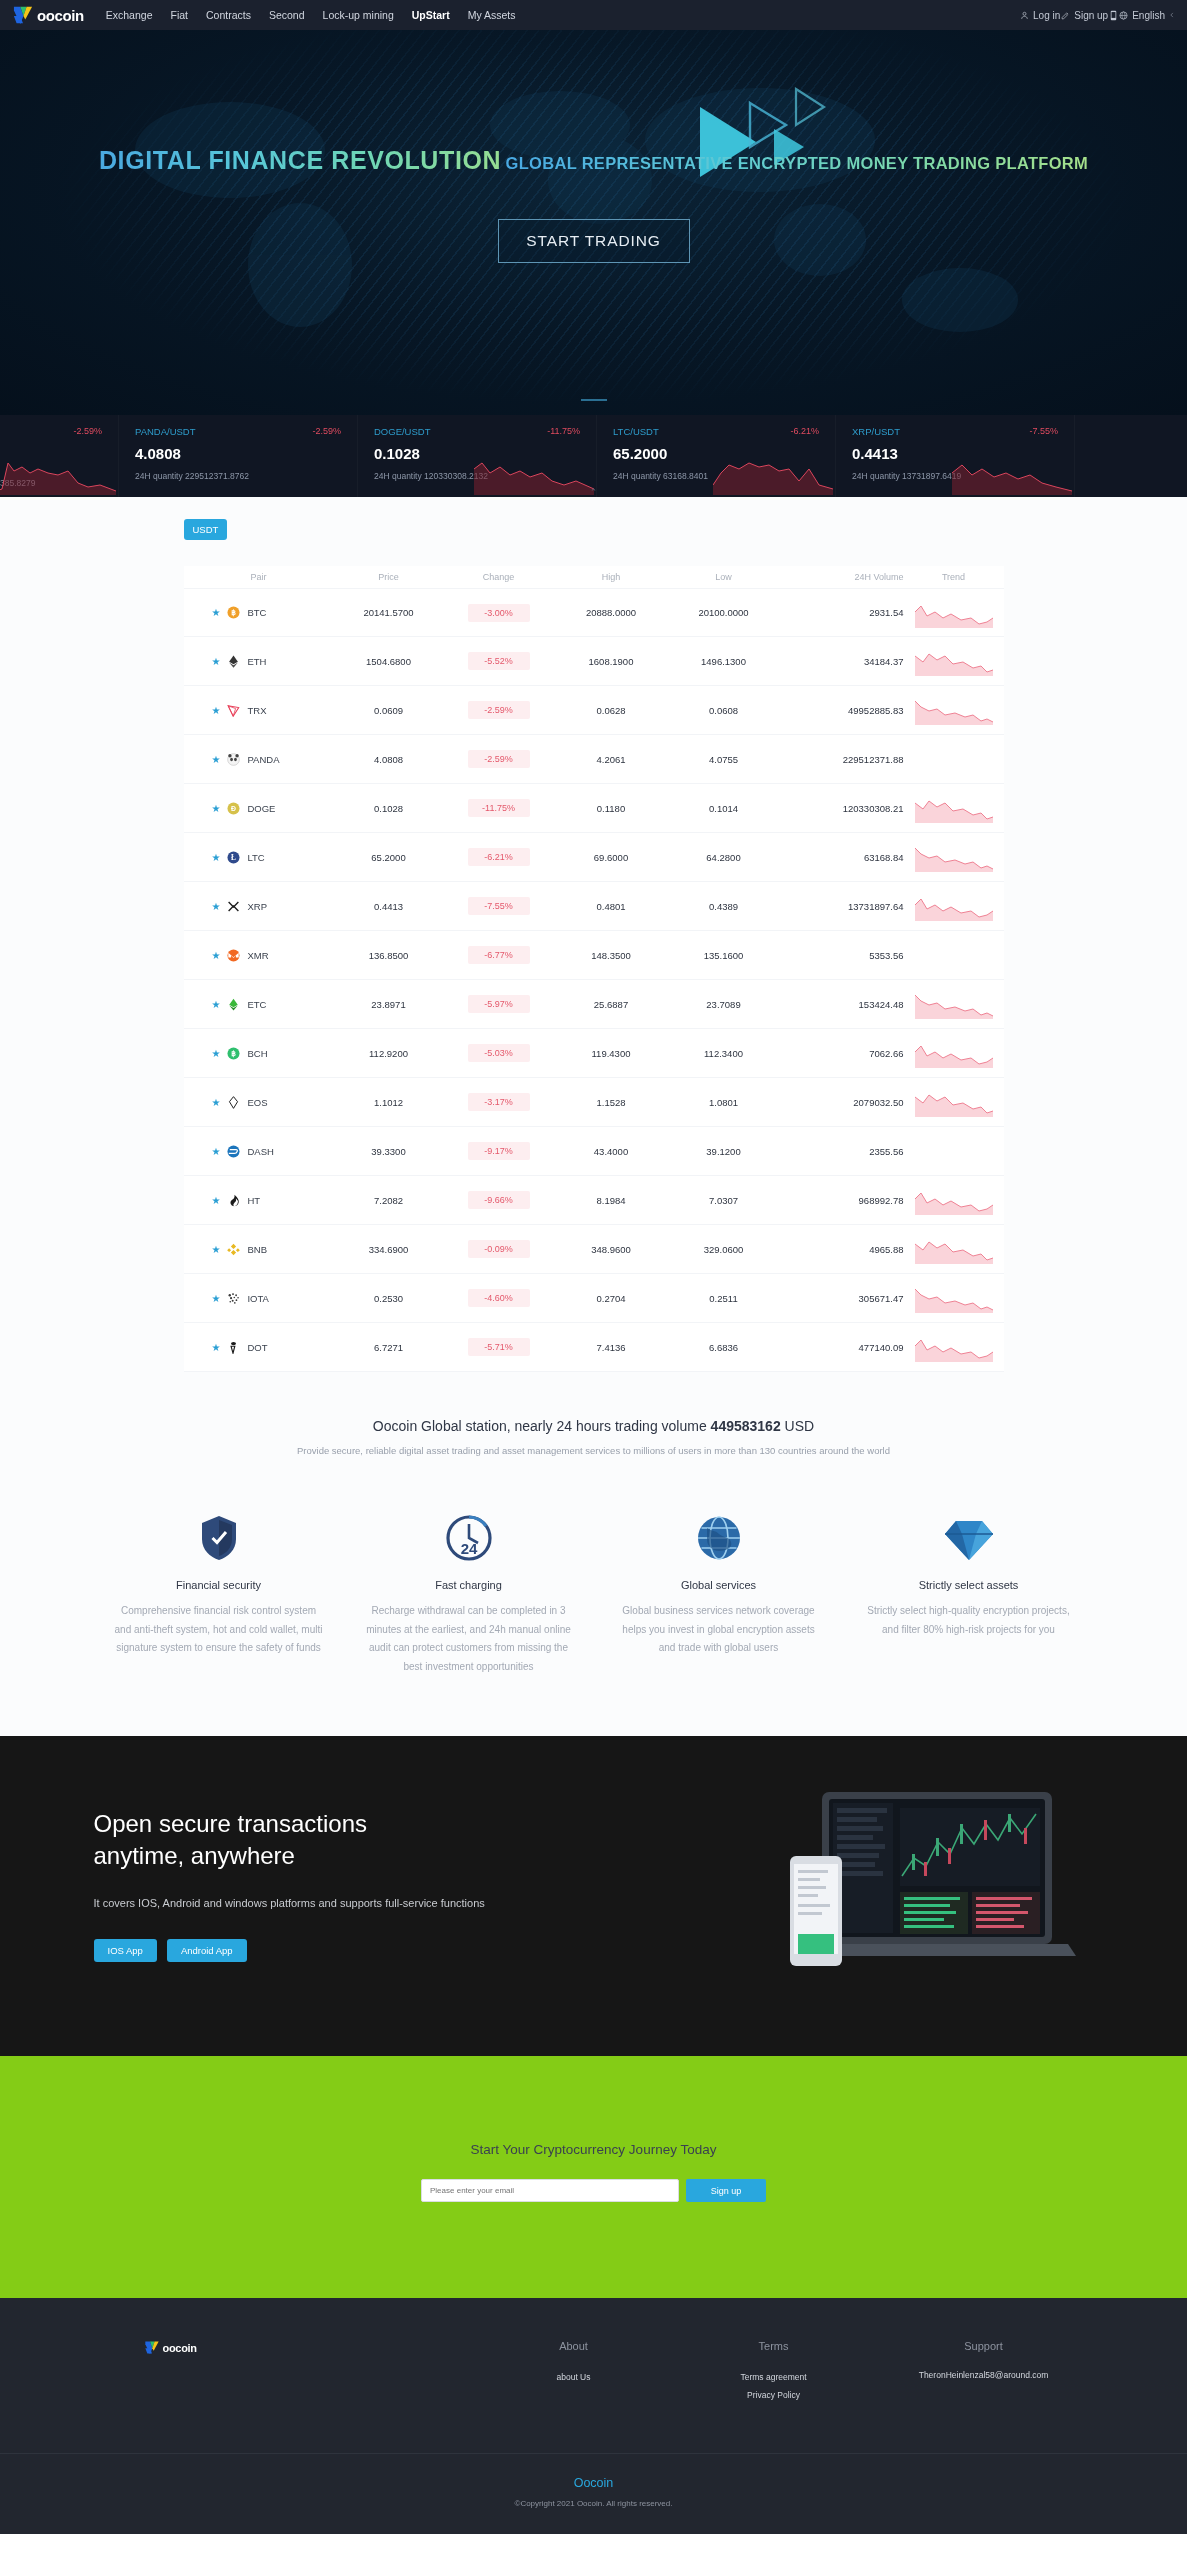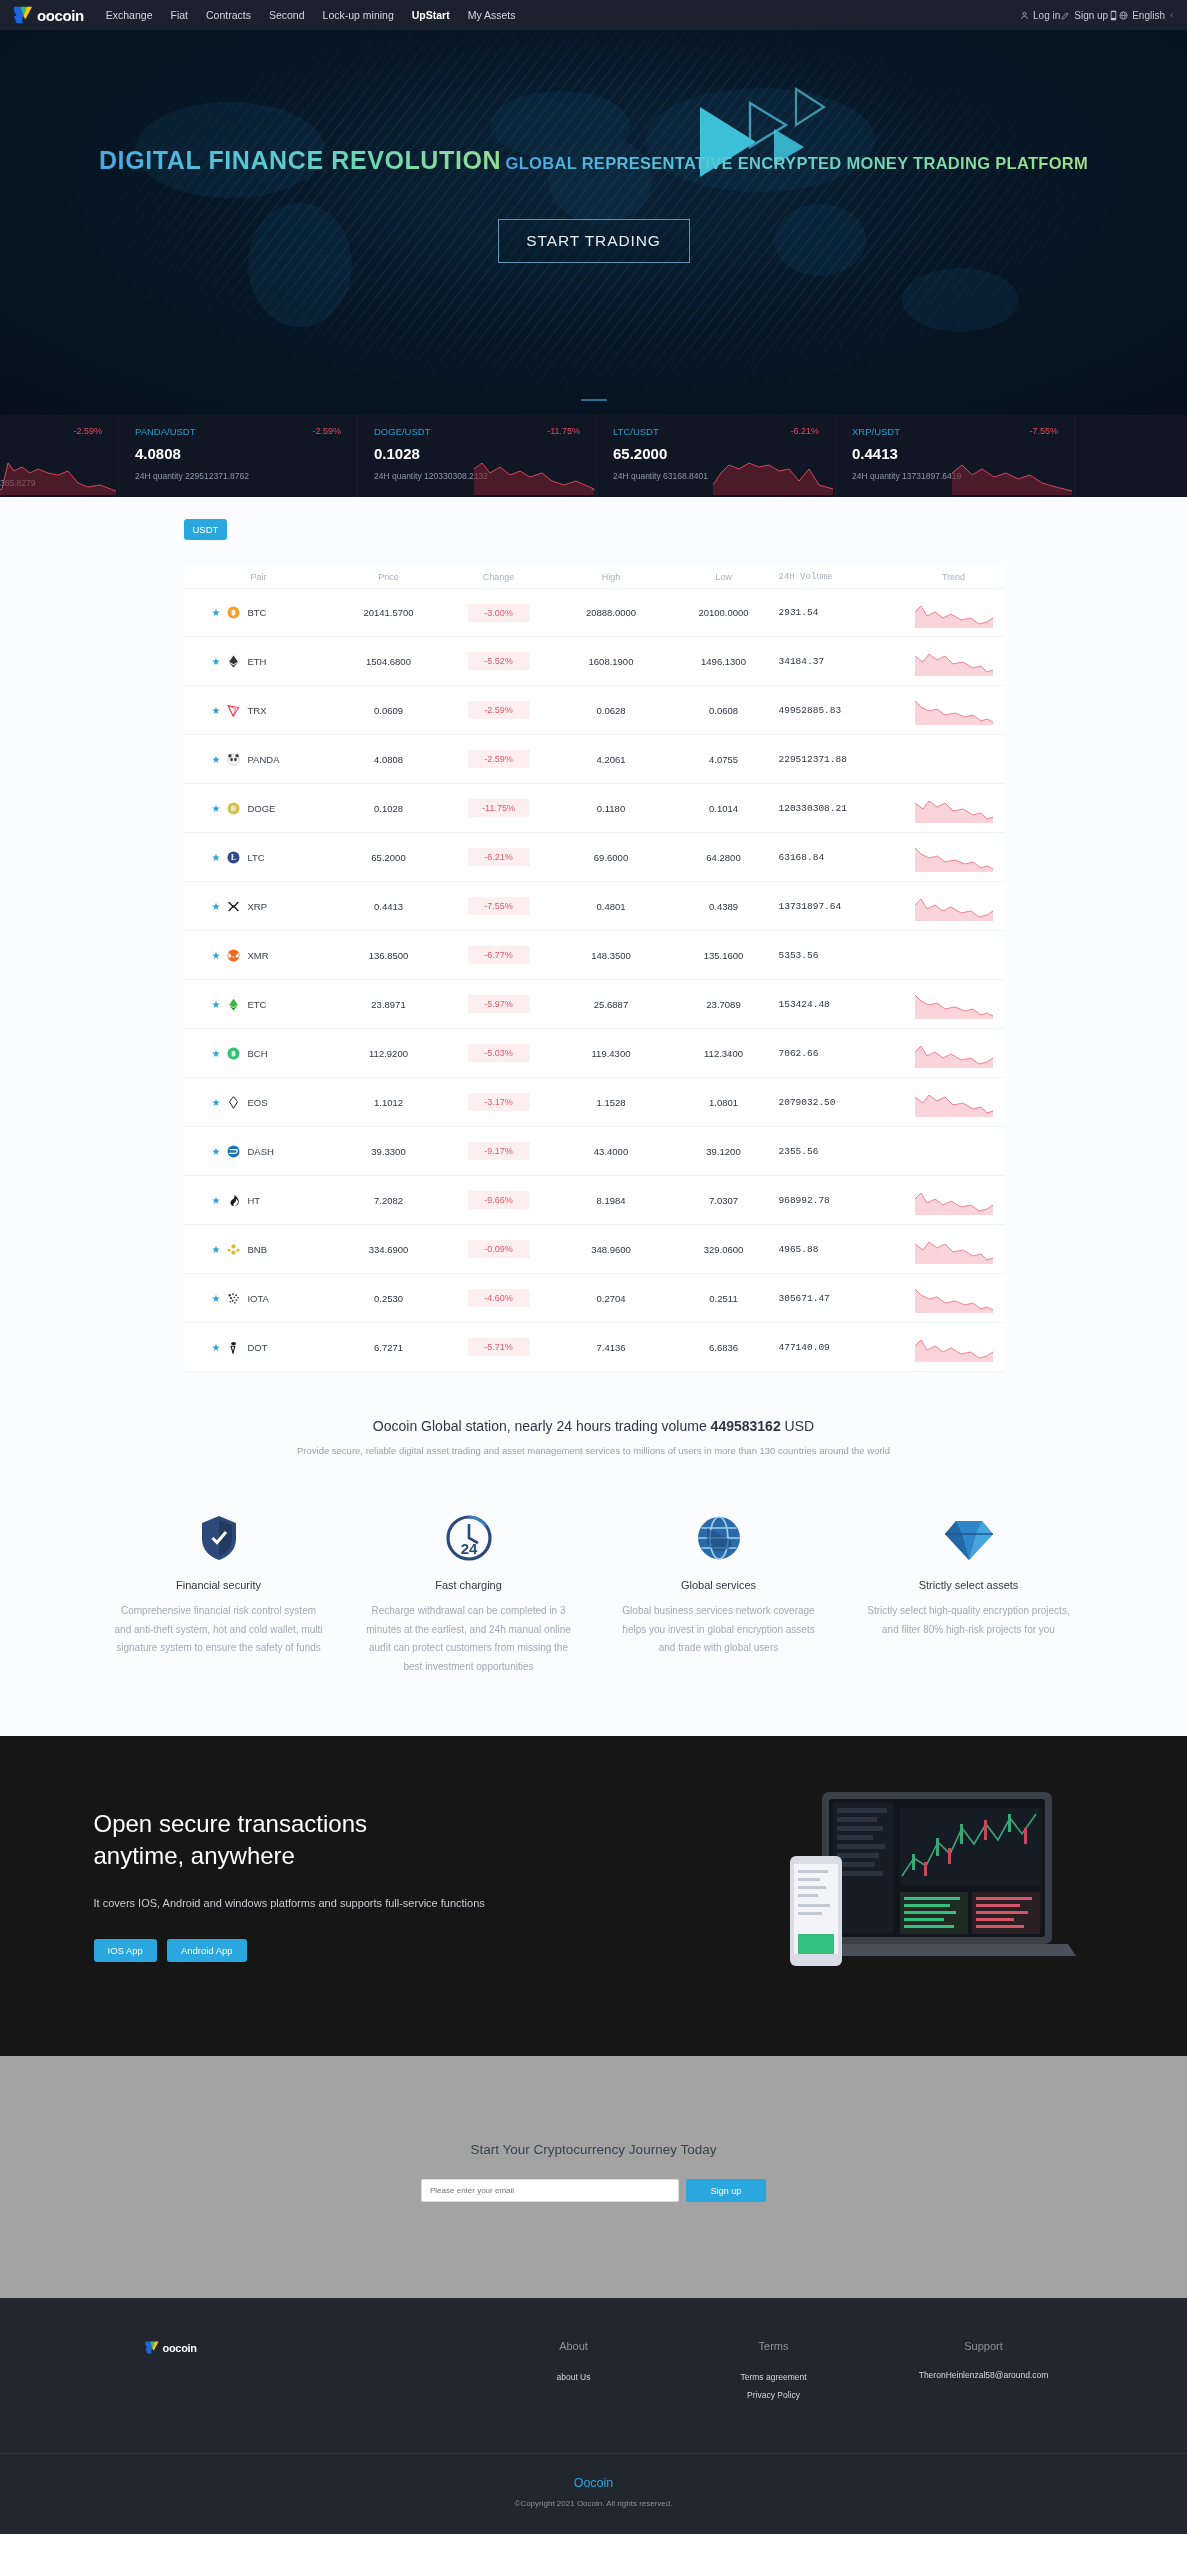--- a/index.html
+++ b/index.html
@@ -130,21 +130,21 @@
   .table { width: 820px; margin: 26px auto 0; background: #fff; }
   .thead, .trow { display: flex; align-items: center; }
   .thead { color: #aab0ba; font-size: 9px; padding: 6px 0; }
   .trow { height: 49px; border-bottom: 1px solid #f2f4f7; font-size: 9.5px; color: #2e3440; }
   .trow:first-child { border-top: 1px solid #f2f4f7; }
   .c-pair  { width: 150px; display: flex; align-items: center; gap: 7px; padding-left: 28px; }
   .c-price { width: 110px; text-align: center; }
   .c-chg   { width: 110px; text-align: center; }
   .c-high  { width: 115px; text-align: center; }
   .c-low   { width: 110px; text-align: center; }
-  .c-vol   { width: 125px; text-align: left; font-family: Liberation Mono, monospace; }
+  .c-vol   { width: 125px; text-align: right; }
   .c-trend { width: 100px; display: flex; justify-content: center; }
   .thead .c-pair { padding-left: 0; justify-content: center; }
   .star { color: #2b9fd4; font-size: 10px; }
   .coin-ico { width: 13px; height: 13px; display: block; }
   .pair-name { color: #3b424e; }
   .chg-pill {
     display: inline-block;
     background: #fdeef0; color: #e4586b;
     font-size: 9px;
     padding: 4px 0;
@@ -178,21 +178,21 @@
   .app-btn {
     background: #29a7de; color: #fff;
     font-size: 9.5px;
     padding: 6px 14px;
     border-radius: 3px;
     cursor: pointer;
   }
   .app-art { position: absolute; right: 10px; top: 48px; }
 
   
-  .signup { background: #a3a3a3; padding: 86px 0 96px; text-align: center; }
+  .signup { background: #84cc16; padding: 86px 0 96px; text-align: center; }
   .signup-h { font-size: 13.5px; color: #3a4150; }
   .signup-form { margin-top: 22px; display: flex; justify-content: center; gap: 7px; }
   .signup-input {
     width: 258px; height: 23px;
     border: 1px solid #d9dde3;
     border-radius: 2px;
     font-size: 8px;
     color: #9aa1ac;
     padding: 0 8px;
     font-family: "Liberation Sans", sans-serif;

